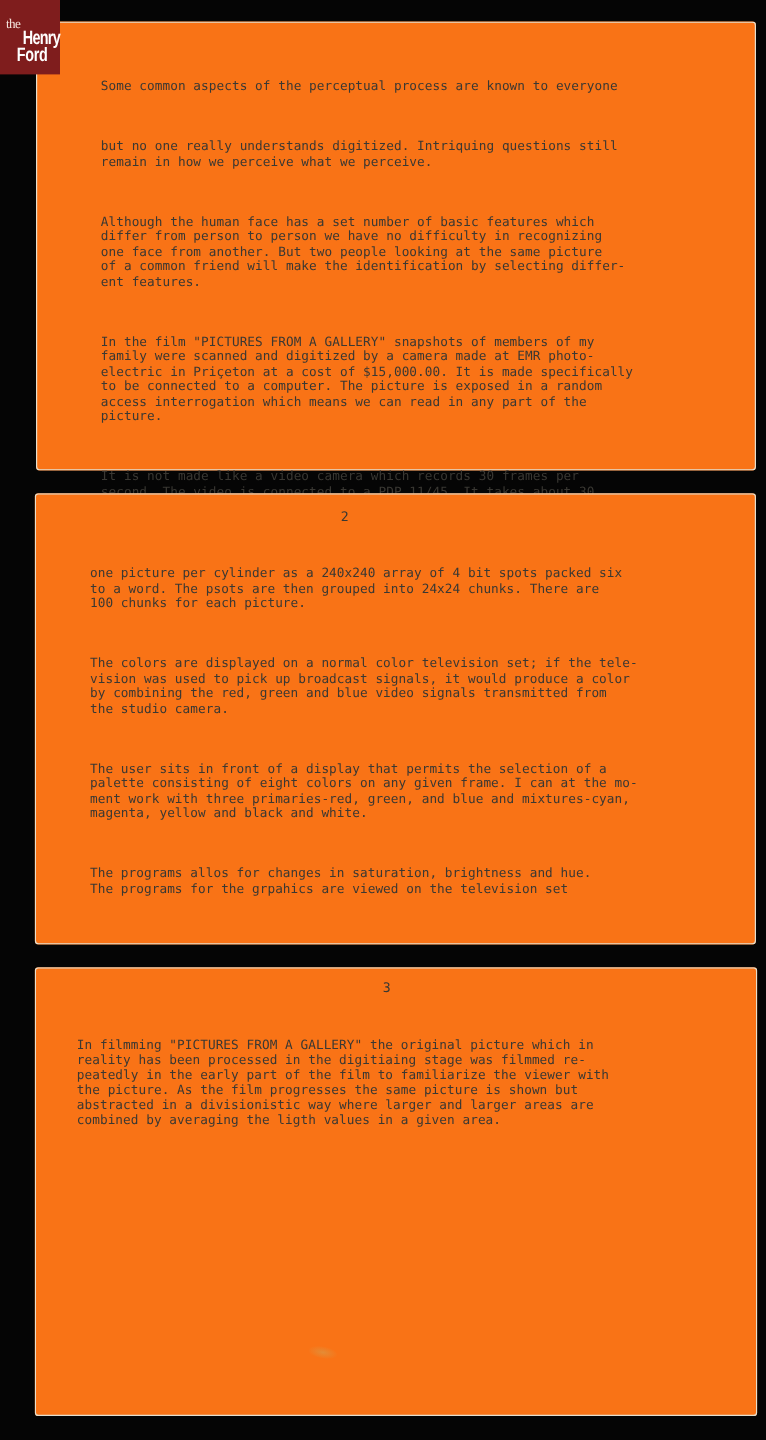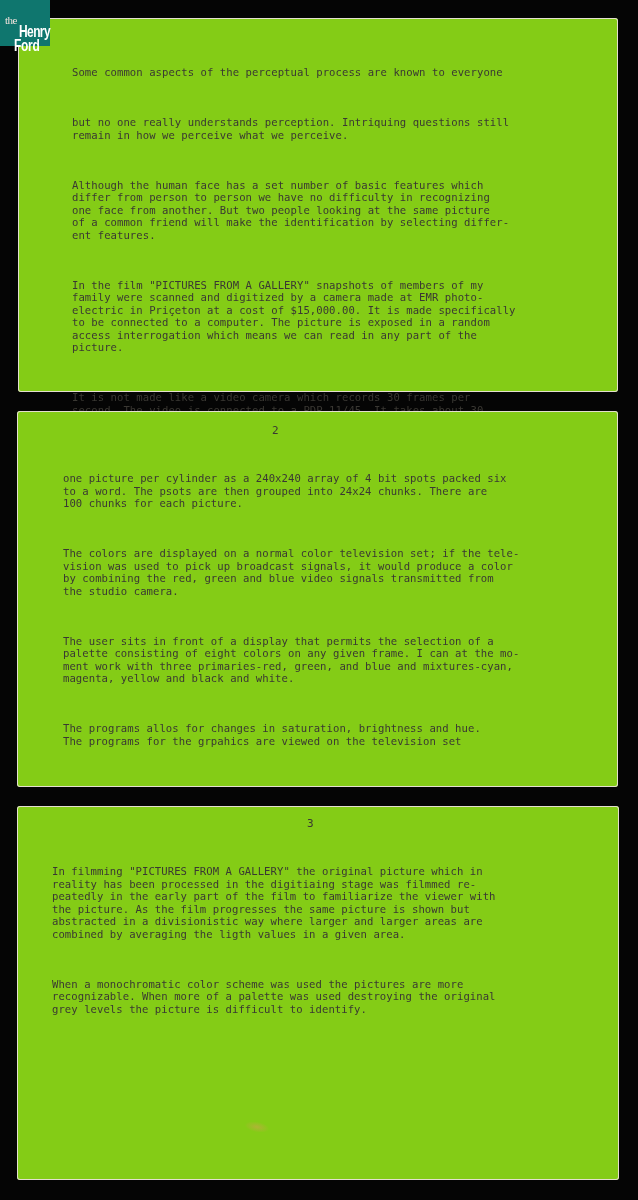--- a/index.html
+++ b/index.html
@@ -5,22 +5,22 @@
     html, body { margin: 0; padding: 0; }
     body {
       width: 638px; height: 1200px;
       background: #050505;
       position: relative;
       overflow: hidden;
       font-family: "DejaVu Sans Mono", "Liberation Mono", monospace;
     }
     .logo {
       position: absolute; left: 0; top: 0;
-      width: 50px; height: 46px;
-      background: #0f766e;
+      width: 50px; height: 62px;
+      background: #7f1d1d;
       color: #fff;
       z-index: 5;
       font-family: "Liberation Sans", sans-serif;
     }
     .logo .the {
       position: absolute; left: 5px; top: 14px;
       font-size: 11px; font-family: "Liberation Serif", serif;
       color: #f3e3dc; letter-spacing: -0.5px;
     }
     .logo .henry {
@@ -30,23 +30,24 @@
       line-height: 1;
     }
     .logo .ford {
       position: absolute; left: 14px; top: 37px;
       font-size: 12px; font-weight: bold; letter-spacing: -0.3px;
       transform: scaleY(1.35); transform-origin: top left;
       line-height: 1;
     }
     .card {
       position: absolute;
-      background: #84cc16;
+      background: #f97316;
       border-radius: 3px;
       box-shadow: inset 0 0 0 1px #e4dfcf;
+      margin-left: 12px;
     }
     #card1 { left: 18px; top: 18px; width: 600px; height: 374px; }
     #card2 { left: 17px; top: 411px; width: 601px; height: 376px; }
     #card3 { left: 17px; top: 806px; width: 602px; height: 374px; }
     .text {
       position: absolute;
       font-size: 10.6px;
       line-height: 12.5px;
       color: #3a3833;
       white-space: pre;
@@ -77,21 +78,21 @@
 
 <div class="logo">
   <span class="the">the</span>
   <span class="henry">Henry</span>
   <span class="ford">Ford</span>
 </div>
 
 <div class="card" id="card1">
   <div class="text">
     <p class="para">Some common aspects of the perceptual process are known to everyone</p>
-    <p class="para">but no one really understands perception. Intriquing questions still
+    <p class="para">but no one really understands digitized. Intriquing questions still
 remain in how we perceive what we perceive.</p>
     <p class="para">Although the human face has a set number of basic features which
 differ from person to person we have no difficulty in recognizing
 one face from another. But two people looking at the same picture
 of a common friend will make the identification by selecting differ-
 ent features.</p>
     <p class="para">In the film "PICTURES FROM A GALLERY" snapshots of members of my
 family were scanned and digitized by a camera made at EMR photo-
 electric in Priçeton at a cost of $15,000.00. It is made specifically
 to be connected to a computer. The picture is exposed in a random
@@ -128,19 +129,16 @@
 
 <div class="card" id="card3">
   <div class="pagenum">3</div>
   <div class="text">
     <p class="para">In filmming "PICTURES FROM A GALLERY" the original picture which in
 reality has been processed in the digitiaing stage was filmmed re-
 peatedly in the early part of the film to familiarize the viewer with
 the picture. As the film progresses the same picture is shown but
 abstracted in a divisionistic way where larger and larger areas are
 combined by averaging the ligth values in a given area.</p>
-    <p class="para">When a monochromatic color scheme was used the pictures are more
-recognizable. When more of a palette was used destroying the original
-grey levels the picture is difficult to identify.</p>
     
   </div>
   <div class="stain"></div>
 </div>
 
 </body></html>

